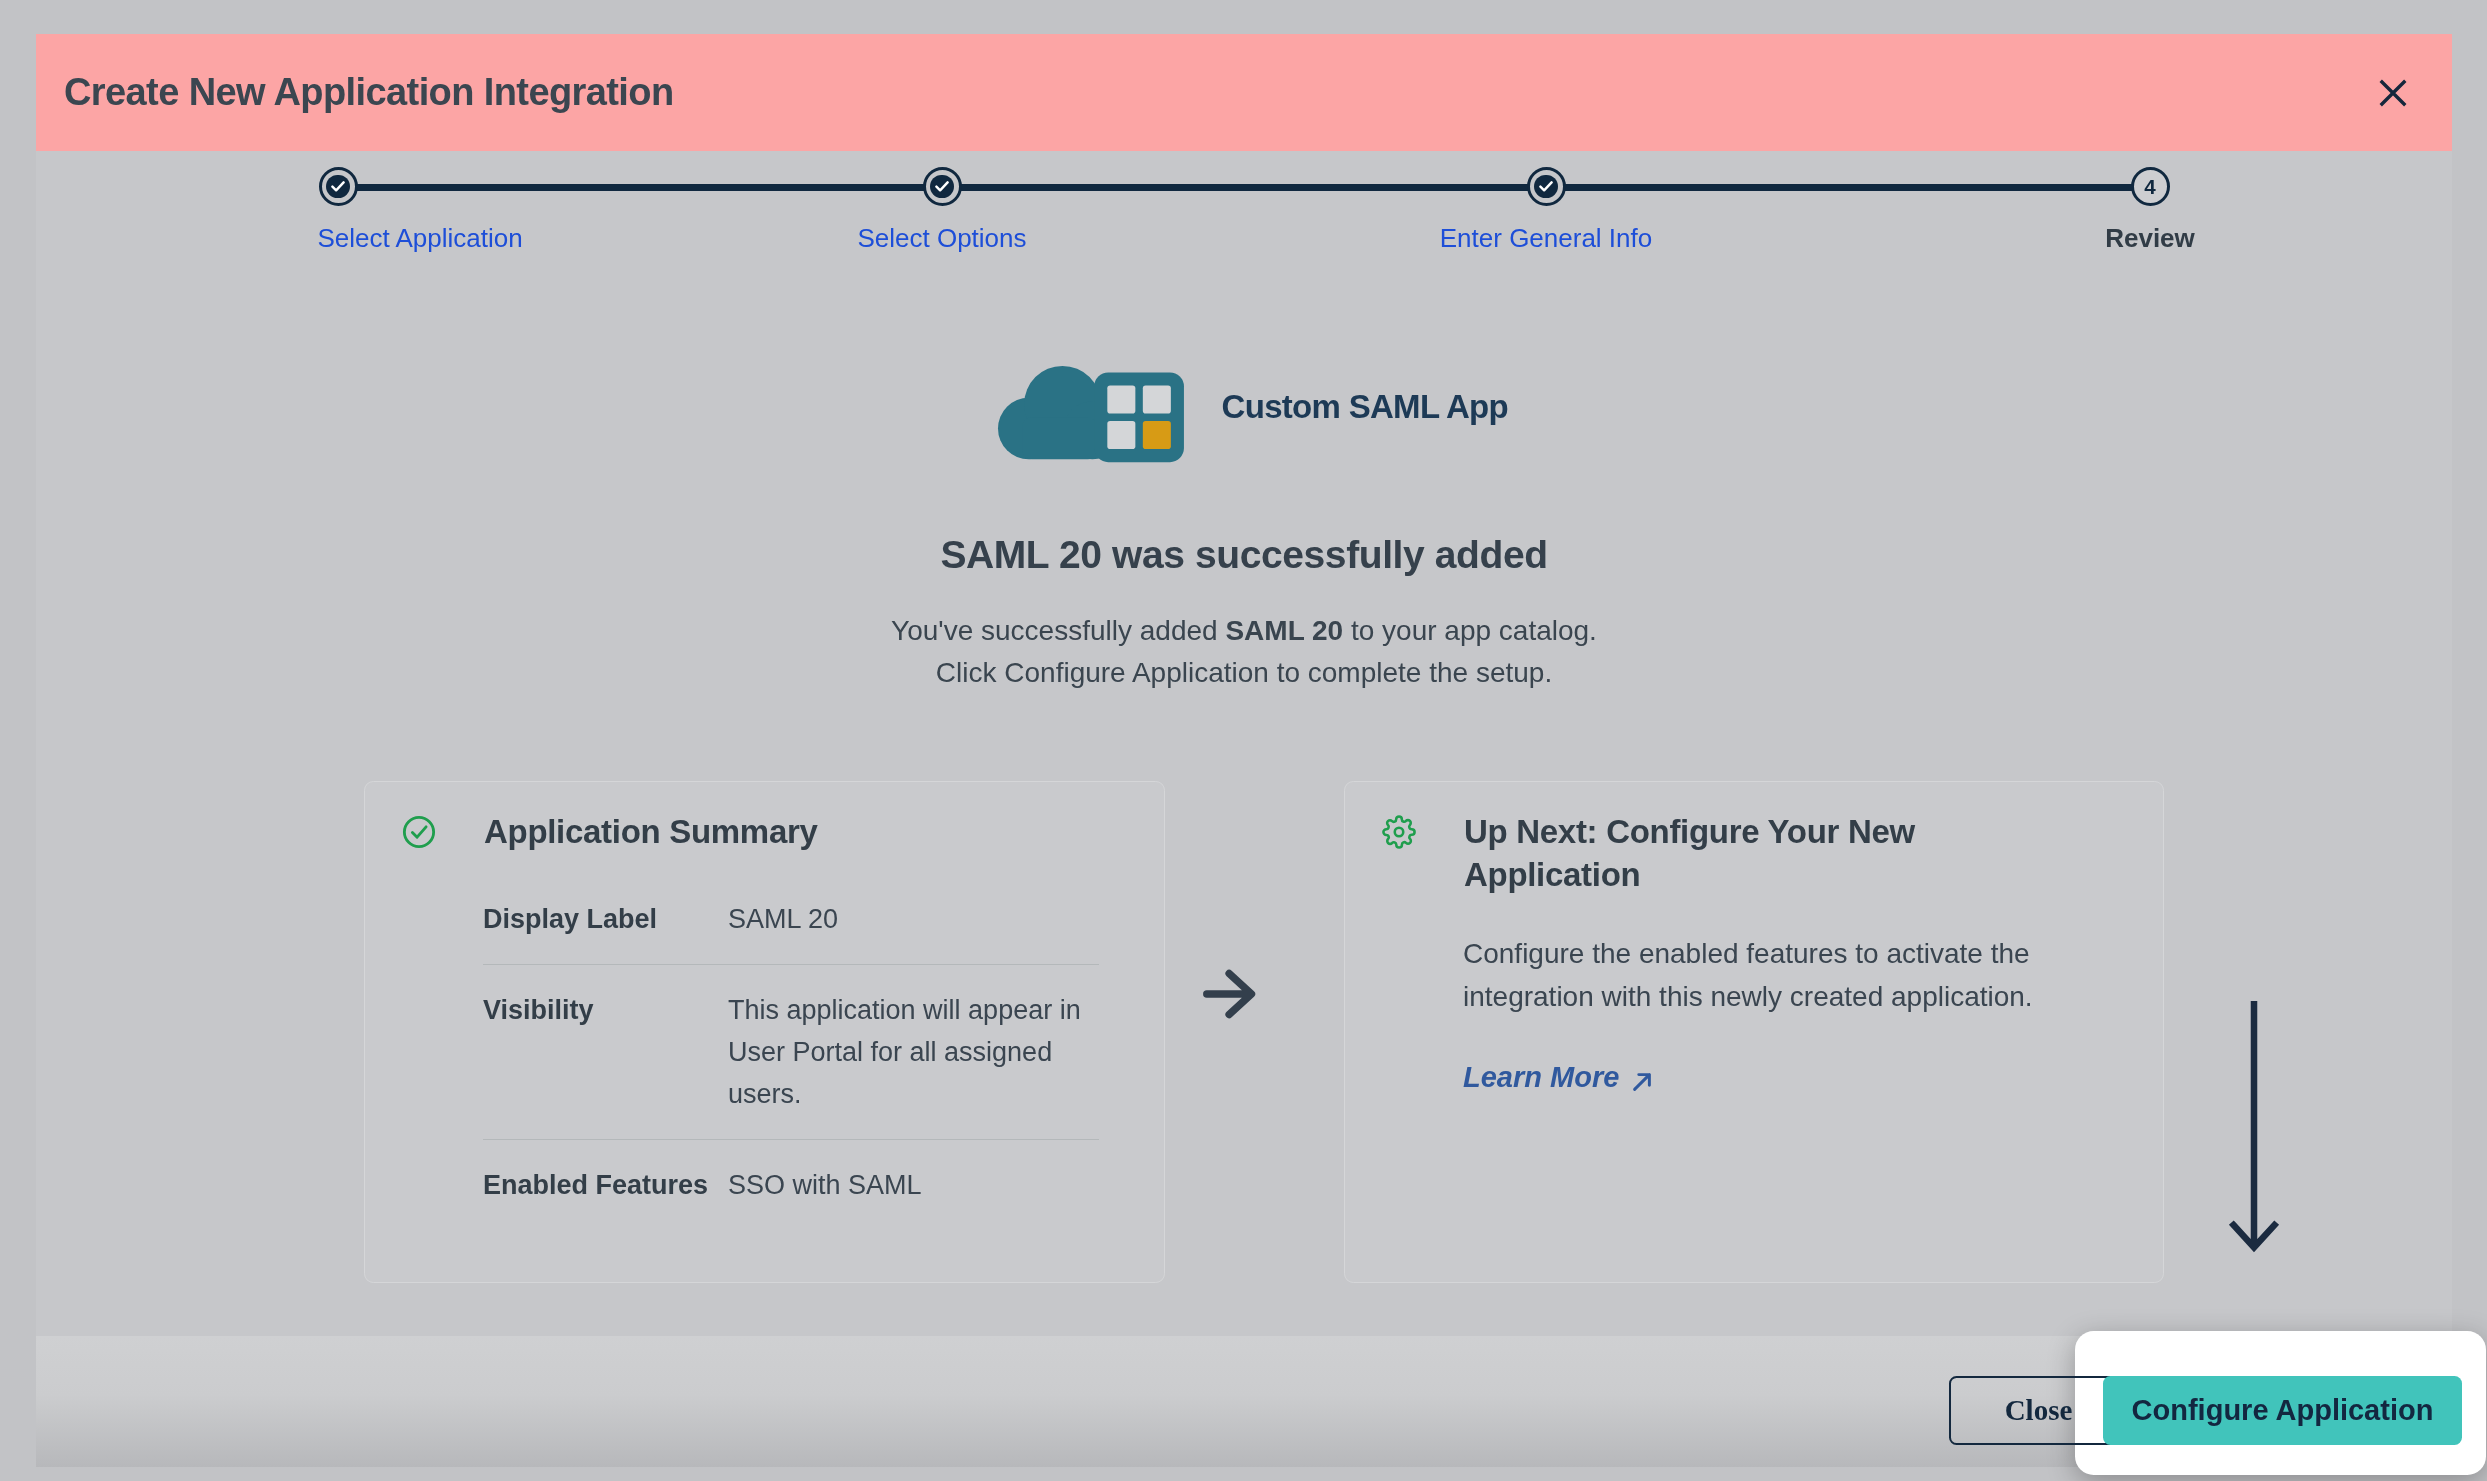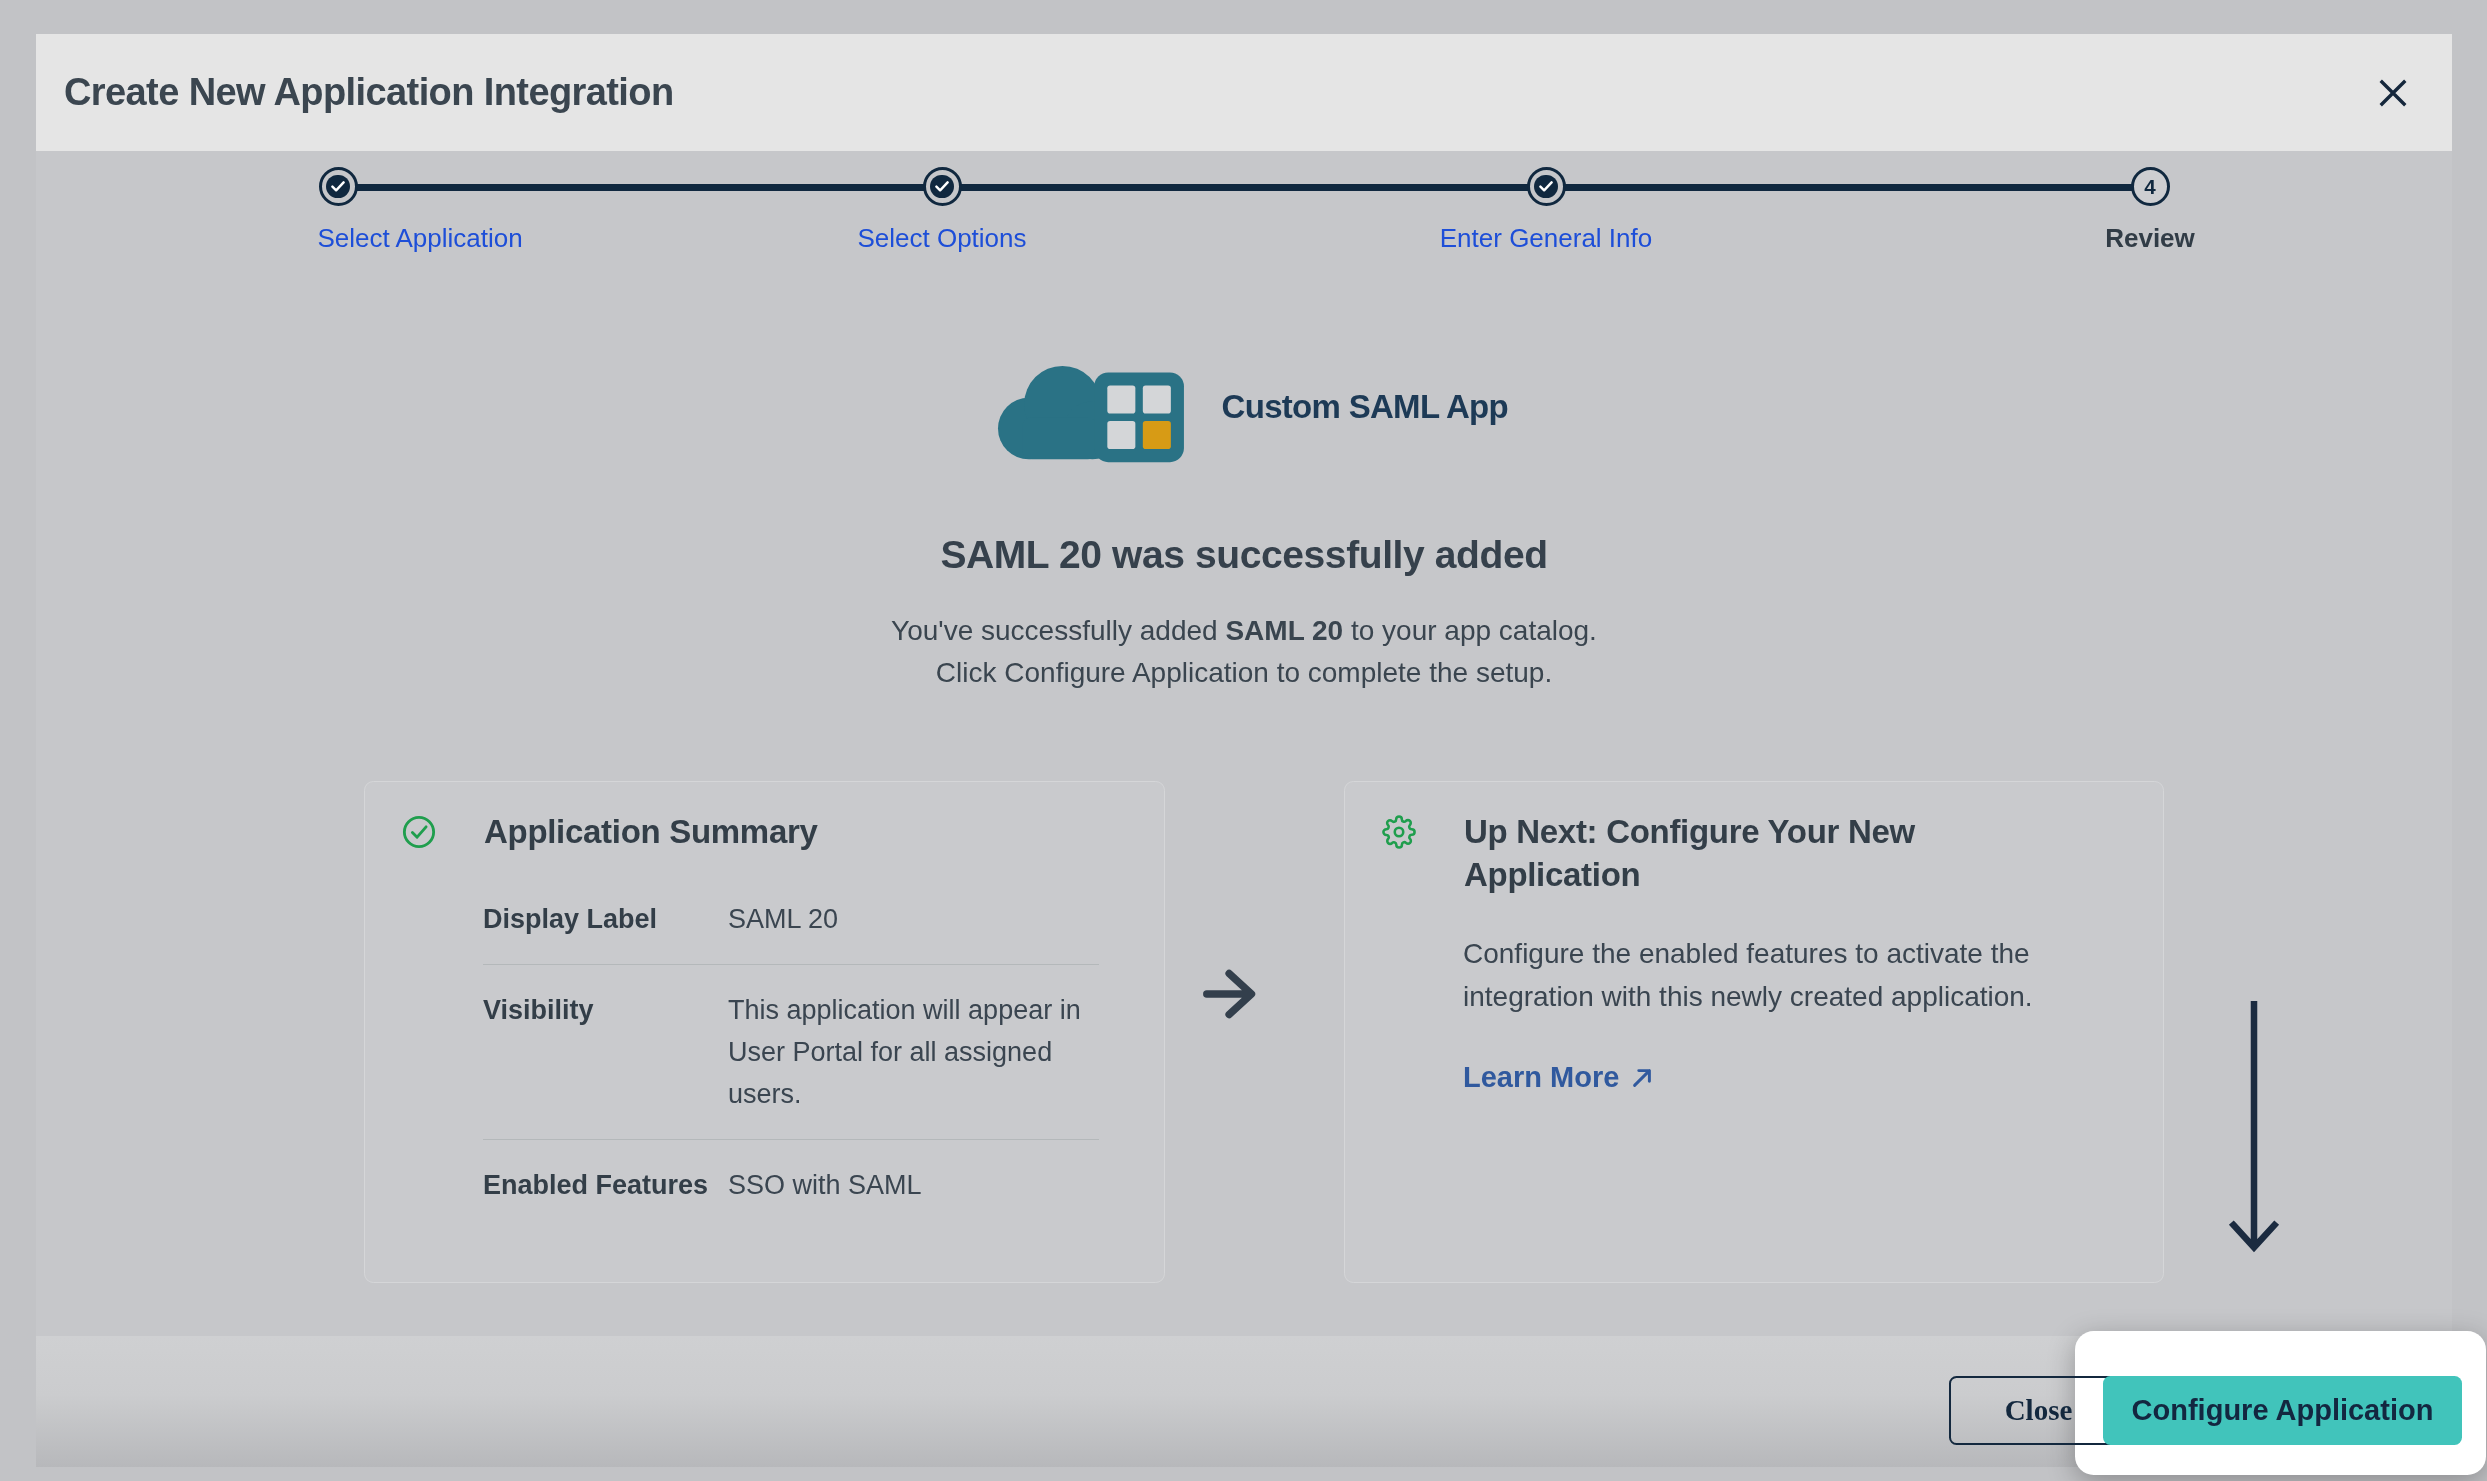--- a/index.html
+++ b/index.html
@@ -1,21 +1,21 @@
 <!DOCTYPE html>
 <html style="font-size:15px"><head>
 <meta charset="utf-8">
 <style>
   html,body{margin:0;padding:0;background:#c2c3c6;}
   .screen{position:relative;width:2487px;height:1482px;overflow:hidden;
           background:#c2c3c6;font-family:"Liberation Sans",sans-serif;}
   .modal{position:absolute;left:36px;top:34px;width:2416px;height:1433px;background:#c6c7ca;}
 
   
-  .modal-header{position:absolute;top:0;left:0;right:0;height:117px;background:#e5e5e5;
+  .modal-header{position:absolute;top:0;left:0;right:0;height:117px;background:#fca5a5;
                 display:flex;align-items:center;justify-content:space-between;
                 padding:0 39px 0 28px;box-sizing:border-box;}
   .modal-title{font-size:38px;font-weight:800;color:#3b4650;letter-spacing:-0.6px;}
   .close-btn{width:41px;height:41px;border:none;background:transparent;padding:0;cursor:pointer;
              display:flex;align-items:center;justify-content:center;}
 
   
   .stepper{position:absolute;top:117px;left:0;right:0;height:149px;}
   .connector{position:absolute;left:12.5%;right:12.5%;top:33px;height:6.5px;background:#10283f;}
   .steps{display:flex;position:relative;}
@@ -51,22 +51,22 @@
   .card-head .hicon{flex:0 0 34px;margin-top:4.7px;}
   .card-title{font-size:33px;font-weight:800;color:#333e48;line-height:43px;max-width:523px;
               letter-spacing:-0.3px;}
   .summary-rows{margin-left:81px;margin-top:20.6px;}
   .summary-row{display:flex;padding:24px 0;}
   .summary-row + .summary-row{border-top:1.9px solid #b4b8ba;}
   .row-label{flex:0 0 245px;font-size:27px;font-weight:800;color:#333e48;line-height:42px;}
   .row-value{font-size:27px;color:#3a4550;line-height:42px;max-width:402px;}
   .next-body{margin-left:81px;margin-top:36px;font-size:28px;color:#3a4550;line-height:43px;
              max-width:617px;}
-  .learn-more{margin-left:81px;margin-top:43px;display:inline-flex;align-items:center;gap:11px;
-              font-size:29px;font-weight:800;color:#30599e;text-decoration:none;cursor:pointer;}
+  .learn-more{margin-left:81px;margin-top:43px;display:inline-flex;align-items:flex-end;gap:11px;
+              font-size:29px;font-weight:800;color:#30599e;text-decoration:none;cursor:pointer;font-style:italic;}
 
   .between-arrow{position:absolute;left:1166px;top:933px;}
   .down-arrow{position:absolute;left:2191px;top:967px;z-index:2;}
 
   
   .modal-footer{position:absolute;left:0;right:0;top:1302px;height:131px;z-index:1;
                 background:linear-gradient(180deg,#cfd0d2 0%,#cbccce 45%,#b7b8bb 100%);}
   .spotlight{position:absolute;left:2039px;top:1297px;width:411px;height:144px;background:#ffffff;
              border-radius:18.7px;box-shadow:0 7.5px 28px rgba(0,0,0,0.28);z-index:2;}
   .close-button{position:absolute;left:1873px;top:1342px;width:179px;height:69px;z-index:3;

